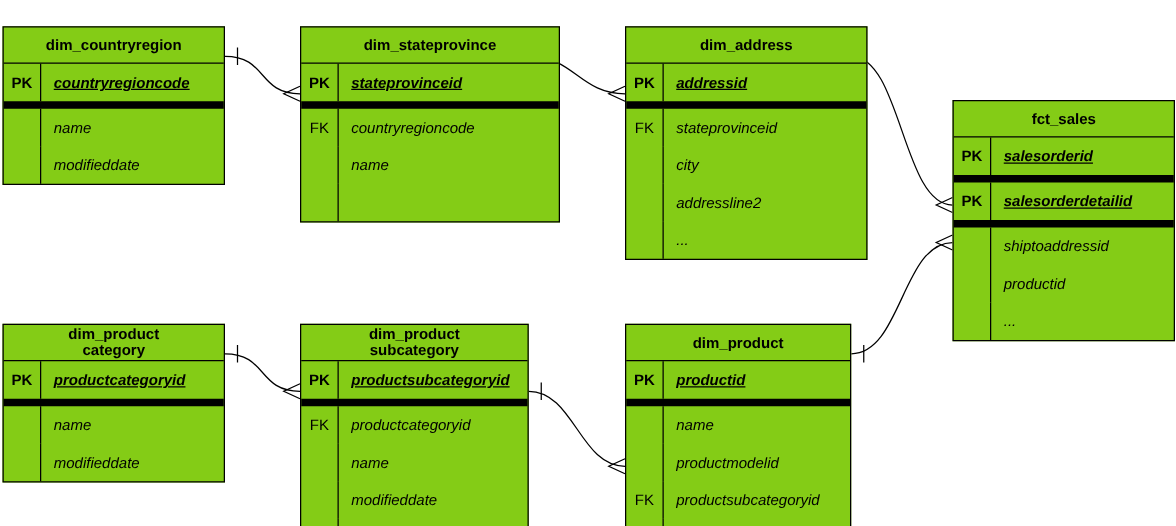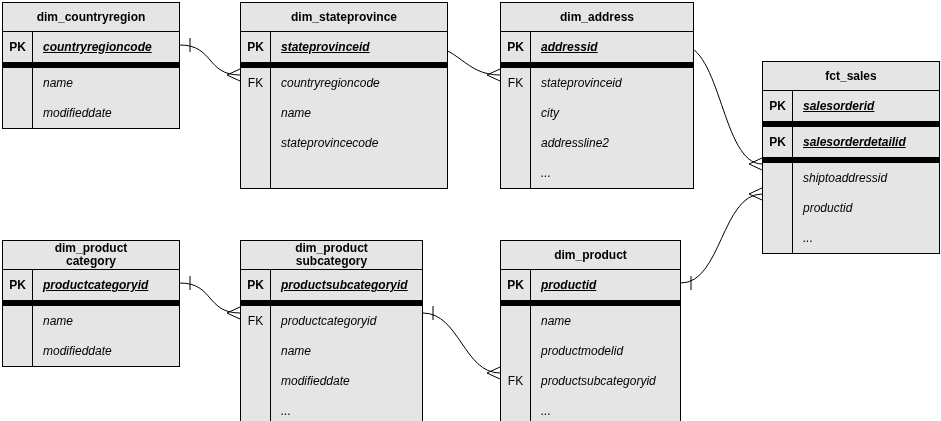--- a/index.html
+++ b/index.html
@@ -8,24 +8,25 @@
     width: 941px;
     height: 421px;
     background: #ffffff;
     font-family: "Liberation Sans", sans-serif;
     font-size: 12px;
     color: #000000;
   }
   #wires { position: absolute; left: 0; top: 0; z-index: 1; }
   .entity {
     position: absolute;
-    background: #e5e5e5;
+    background: #84cc16;
     border: 1px solid #000000;
     box-sizing: border-box;
     z-index: 2;
+    margin-top: 19px;
   }
   .t1 { left: 2px;   top: 2px;   width: 178px; }
   .t2 { left: 240px; top: 2px;   width: 208px; }
   .t3 { left: 500px; top: 2px;   width: 194px; }
   .t4 { left: 762px; top: 61px;  width: 178px; }
   .t5 { left: 2px;   top: 240px; width: 178px; }
   .t6 { left: 240px; top: 240px; width: 183px; }
   .t7 { left: 500px; top: 240px; width: 181px; }
   .hd {
     height: 28px;
@@ -123,24 +124,20 @@
     <div class="row">
       <div class="kc">FK</div>
       <div class="fc">countryregioncode</div>
     </div>
     <div class="row">
       <div class="kc"></div>
       <div class="fc">name</div>
     </div>
     <div class="row">
       <div class="kc"></div>
-      <div class="fc">stateprovincecode</div>
-    </div>
-    <div class="row">
-      <div class="kc"></div>
     </div>
   </div>
 
   <div class="entity t3">
     <div class="hd">dim_address</div>
     <div class="row kr">
       <div class="kc">PK</div>
       <div class="fc">addressid</div>
     </div>
     <div class="row">

